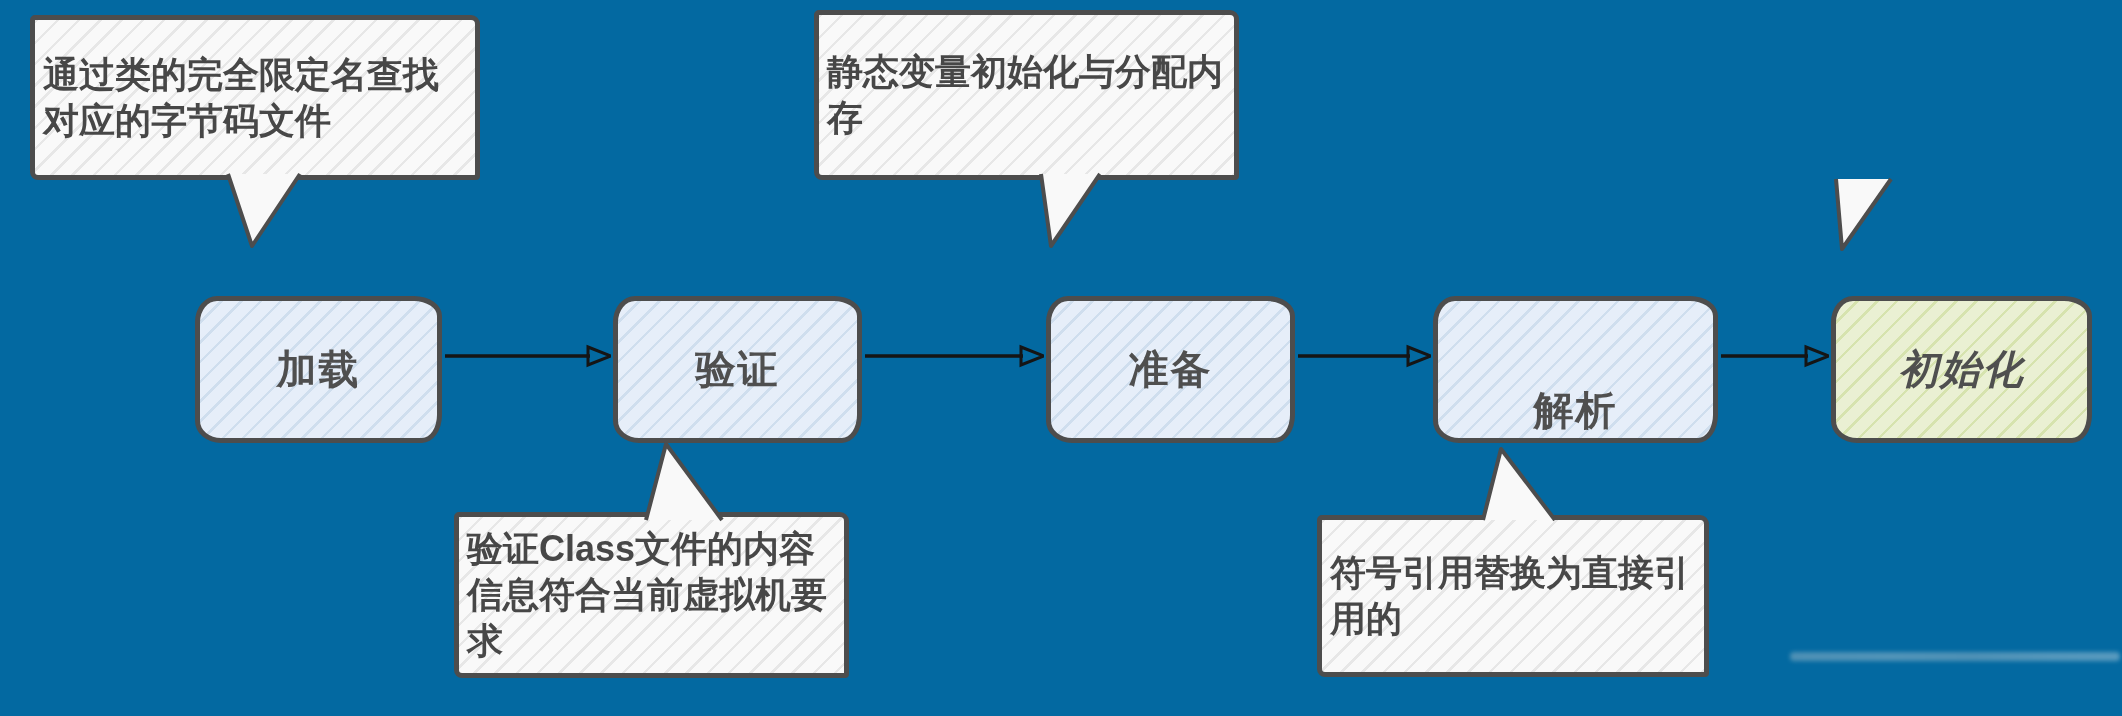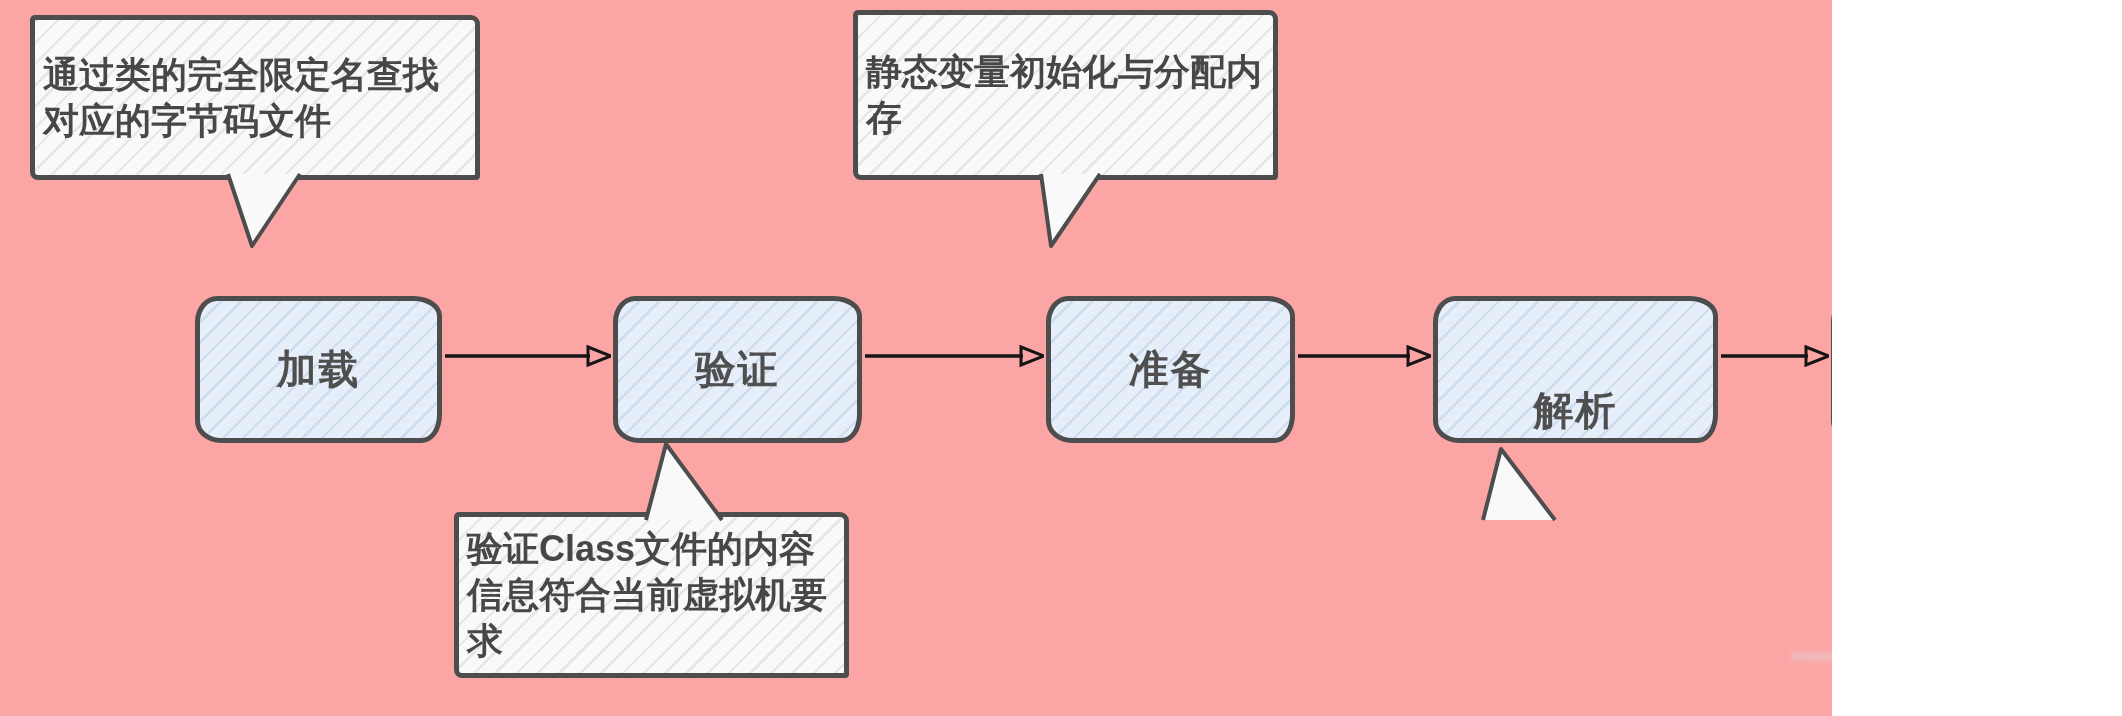--- a/index.html
+++ b/index.html
@@ -9,22 +9,22 @@
     --blue-fill:#e6eef9;
     --blue-hatch:#cfdeee;
     --green-fill:#eaf0d3;
     --green-hatch:#d6e3ae;
     --text-color:#474747;
     --arrow-color:#151515;
   }
   html,body{margin:0;padding:0;background:#ffffff;}
   .canvas{
     position:relative;
-    width:1832px;height:716px;
-    background:#fca5a5;
+    width:2122px;height:716px;
+    background:#0369a1;
     font-family:"Liberation Sans","DejaVu Sans",sans-serif;
     overflow:hidden;
   }
   .callout{
     position:absolute;
     box-sizing:border-box;
     border:5px solid var(--border-color);
     border-radius:5px 9px 4px 8px;
     background:
       repeating-linear-gradient(135deg, var(--bubble-hatch) 0 2.5px, rgba(0,0,0,0) 2.5px 15px),
@@ -75,21 +75,21 @@
 
 <div class="canvas">
 
   <div class="callout" style="left:30px;top:15px;width:450px;height:165px;">
     <span class="txt">通过类的完全限定名查找对应的字节码文件</span>
   </div>
   <svg class="tail" style="left:225px;top:172px;" width="90" height="80" viewBox="0 0 90 80">
     <path d="M3,2 L27,74 L75,2" fill="var(--bubble-fill)" stroke="var(--border-color)" stroke-width="4" stroke-linejoin="round"></path>
   </svg>
 
-  <div class="callout" style="left:853px;top:10px;width:425px;height:170px;">
+  <div class="callout" style="left:814px;top:10px;width:425px;height:170px;">
     <span class="txt">静态变量初始化与分配内存</span>
   </div>
   <svg class="tail" style="left:1038px;top:172px;" width="80" height="80" viewBox="0 0 80 80">
     <path d="M3,2 L13,74 L62,2" fill="var(--bubble-fill)" stroke="var(--border-color)" stroke-width="4" stroke-linejoin="round"></path>
   </svg>
 
   <svg class="tail" style="left:1833px;top:177px;" width="72" height="78" viewBox="0 0 72 78">
     <path d="M3,2 L9,72 L58,2" fill="var(--bubble-fill)" stroke="var(--border-color)" stroke-width="4" stroke-linejoin="round"></path>
   </svg>
 
@@ -129,16 +129,19 @@
   <svg class="tail" style="left:640px;top:440px;" width="88" height="82" viewBox="0 0 88 82">
     <path d="M6,80 L26,4 L82,80" fill="var(--bubble-fill)" stroke="var(--border-color)" stroke-width="4" stroke-linejoin="round"></path>
   </svg>
   <div class="callout" style="left:454px;top:512px;width:395px;height:166px;">
     <span class="txt">验证Class文件的内容信息符合当前虚拟机要求</span>
   </div>
 
   <svg class="tail" style="left:1478px;top:446px;" width="80" height="76" viewBox="0 0 80 76">
     <path d="M5,74 L23,3 L77,74" fill="var(--bubble-fill)" stroke="var(--border-color)" stroke-width="4" stroke-linejoin="round"></path>
   </svg>
+  <div class="callout" style="left:1317px;top:515px;width:392px;height:162px;">
+    <span class="txt">符号引用替换为直接引用的</span>
+  </div>
 
   <div class="smudge"></div>
 
 </div>
 
 </body></html>

